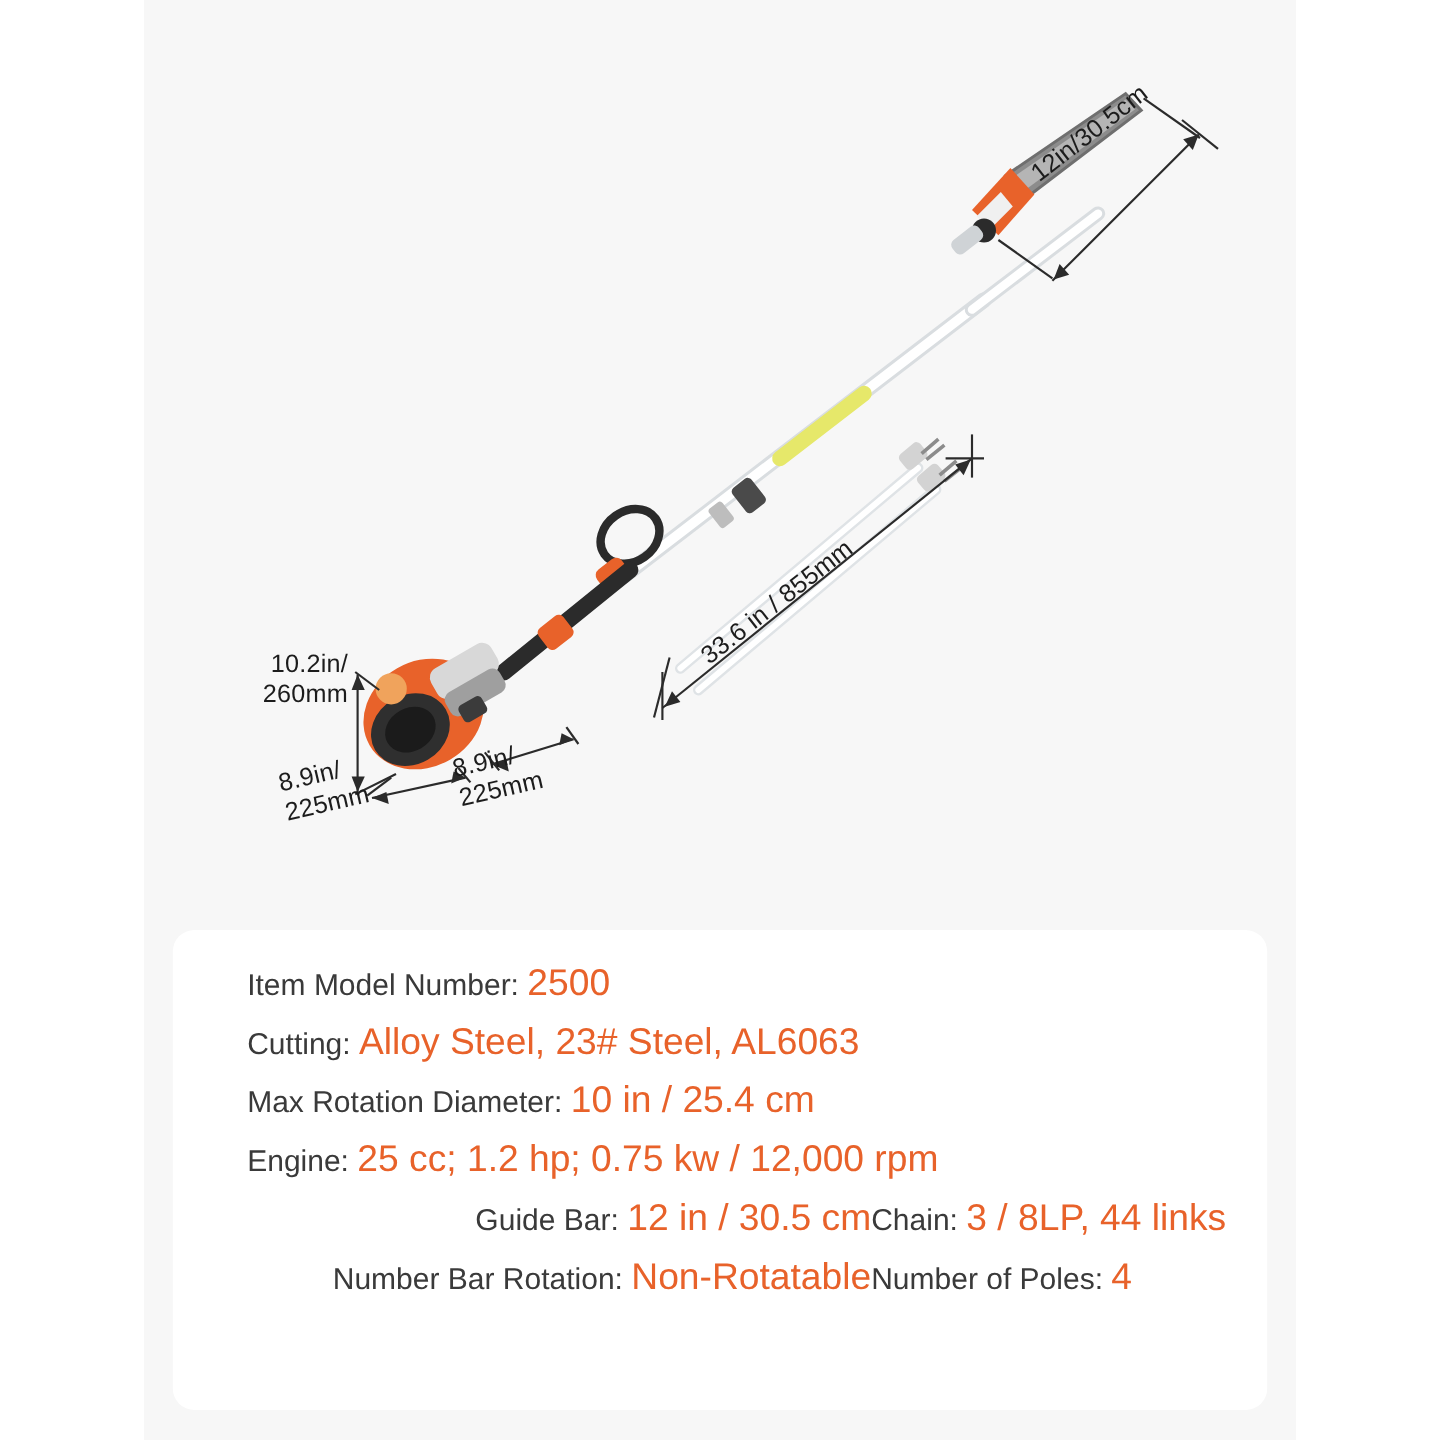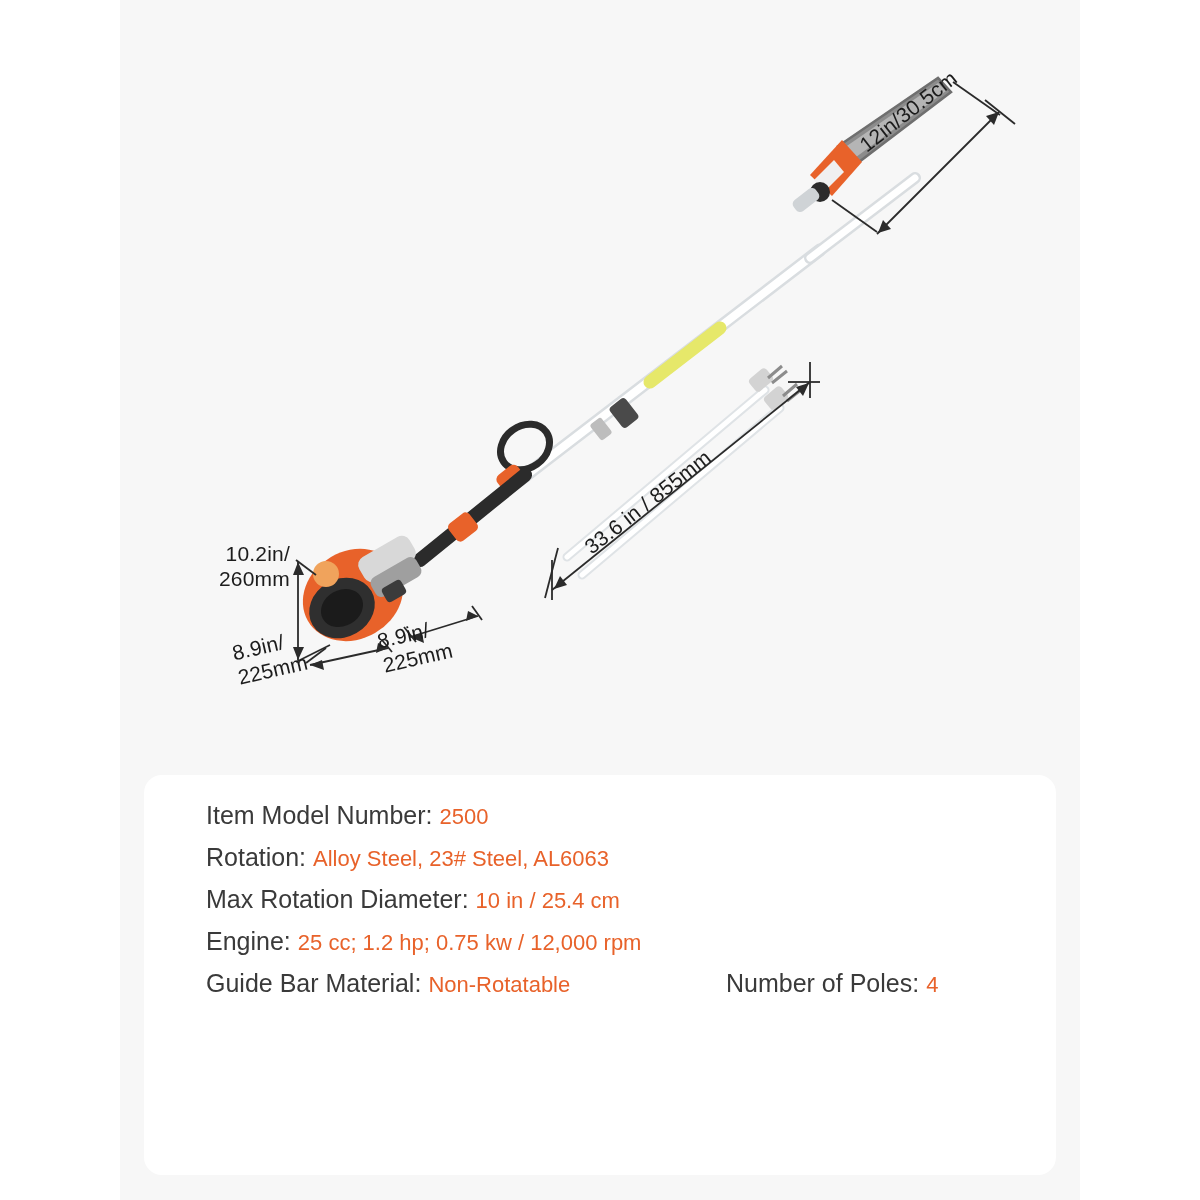--- a/index.html
+++ b/index.html
@@ -78,29 +78,30 @@
   }
   .spec-row {
     display: flex;
     align-items: baseline;
     margin-bottom: 13px;
   }
   .spec-line {
     display: flex;
     align-items: baseline;
     white-space: nowrap;
+    justify-content: flex-end;
   }
   .spec-line.col-a { width: 520px; }
   .spec-label {
     color: #3a3a3a;
     font-size: 25px;
   }
   .spec-value {
     color: #e8622a;
-    font-size: 22px;
+    font-size: 31px;
     margin-left: 7px;
   }
 </style>
 </head>
 <body>
 
 <div id="page">
 
   <div class="side-bar left"></div>
   <div class="side-bar right"></div>
@@ -231,43 +232,53 @@
 
         <div class="spec-row">
           <div class="spec-line">
             <span class="spec-label">Item Model Number:</span>
             <span class="spec-value">2500</span>
           </div>
         </div>
 
         <div class="spec-row">
           <div class="spec-line">
-            <span class="spec-label">Rotation:</span>
+            <span class="spec-label">Cutting:</span>
             <span class="spec-value">Alloy Steel, 23# Steel, AL6063</span>
           </div>
         </div>
 
         <div class="spec-row">
           <div class="spec-line">
             <span class="spec-label">Max Rotation Diameter:</span>
             <span class="spec-value">10 in / 25.4 cm</span>
           </div>
         </div>
 
         <div class="spec-row">
           <div class="spec-line">
             <span class="spec-label">Engine:</span>
             <span class="spec-value">25 cc; 1.2 hp; 0.75 kw / 12,000 rpm</span>
           </div>
         </div>
 
-
         <div class="spec-row">
           <div class="spec-line col-a">
-            <span class="spec-label">Guide Bar Material:</span>
+            <span class="spec-label">Guide Bar:</span>
+            <span class="spec-value">12 in / 30.5 cm</span>
+          </div>
+          <div class="spec-line">
+            <span class="spec-label">Chain:</span>
+            <span class="spec-value">3 / 8LP, 44 links</span>
+          </div>
+        </div>
+
+        <div class="spec-row">
+          <div class="spec-line col-a">
+            <span class="spec-label">Number Bar Rotation:</span>
             <span class="spec-value">Non-Rotatable</span>
           </div>
           <div class="spec-line">
             <span class="spec-label">Number of Poles:</span>
             <span class="spec-value">4</span>
           </div>
         </div>
 
 
       </div>

